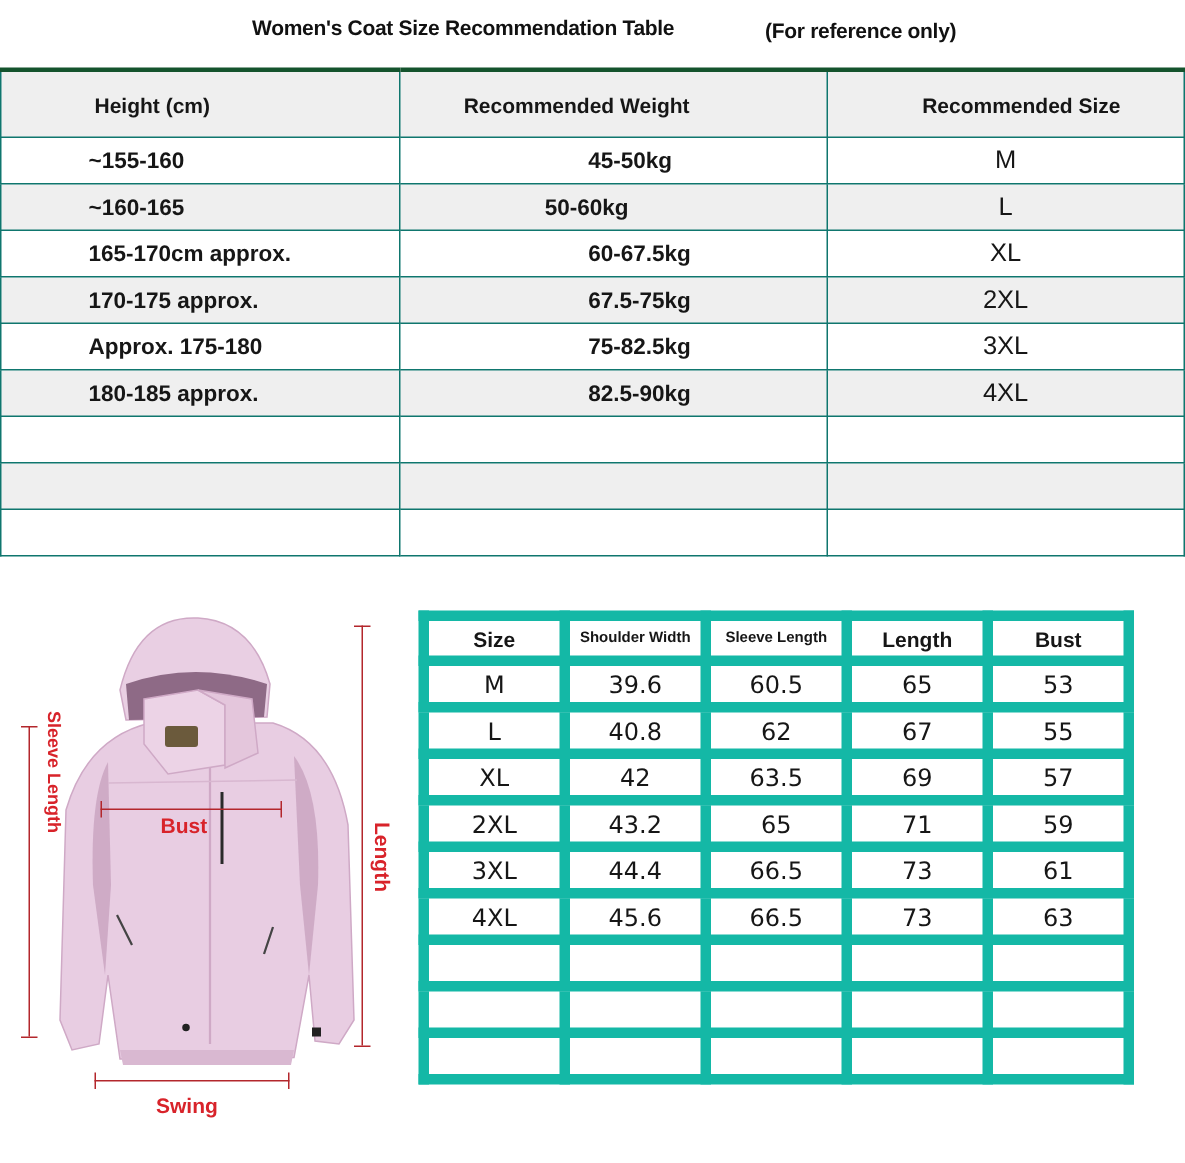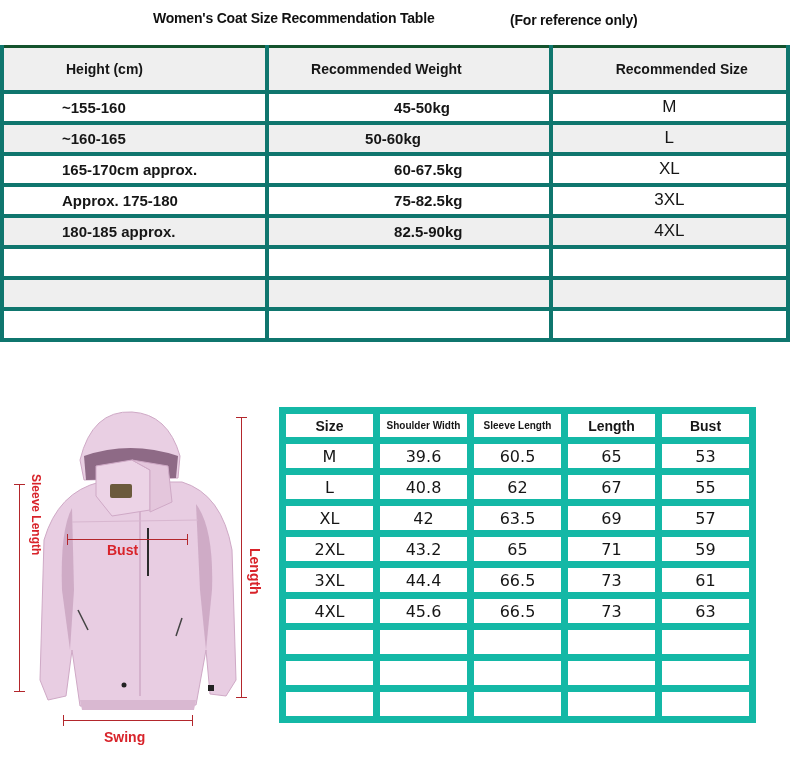--- a/index.html
+++ b/index.html
@@ -1,26 +1,26 @@
 <!DOCTYPE html>
 <html><head>
   <meta charset="utf-8">
   <style>
     * { margin: 0; padding: 0; box-sizing: border-box; }
     html, body { width: 790px; height: 775px; background: #ffffff; overflow: hidden; }
     body { position: relative; font-family: "Liberation Sans", "DejaVu Sans", sans-serif; color: #1a1a1a; }
 
     
     .title-line { position: absolute; top: 10px; left: 0; width: 790px; height: 20px; }
-    .title-main { position: absolute; left: 153px; top: 0; font-size: 14px; font-weight: bold; color: #111; letter-spacing: -0.2px; }
+    .title-main { position: absolute; left: 168px; top: 0; font-size: 14px; font-weight: bold; color: #111; letter-spacing: -0.2px; }
     .title-note { position: absolute; left: 474px; top: 2px; font-size: 14px; font-weight: bold; color: #111; letter-spacing: -0.2px; margin-left: 36px; }
 
     
     .rec-table { position: absolute; left: 0; top: 45px; width: 790px; border-collapse: collapse; table-layout: fixed; }
-    .rec-table td, .rec-table th { border: 4px solid #0f766e; height: 31px; font-size: 15px; font-weight: bold; color: #161616; }
+    .rec-table td, .rec-table th { border: 1px solid #0f766e; height: 31px; font-size: 15px; font-weight: bold; color: #161616; }
     .rec-table tr.head th { height: 45px; background: #efefef; font-size: 14px; font-weight: bold; border-top: 3px solid #14532d; }
     .rec-table tr.alt td { background: #efefef; }
     .rec-table .c1 { width: 258px; text-align: left; padding-left: 58px; }
     .rec-table .c2 { width: 276px; text-align: left; padding-left: 125px; }
     .rec-table .c3 { width: 231px; text-align: center; font-weight: normal; font-size: 17px; }
     .rec-table tr.head .c1 { padding-left: 62px; }
     .rec-table tr.head .c2 { padding-left: 42px; }
     .rec-table tr.head .c3 { text-align: left; padding-left: 63px; font-weight: bold; font-size: 14px; }
     .rec-table tr.blank td { height: 31px; }
 
@@ -68,20 +68,25 @@
   </tr>
   <tr class="alt">
     <td class="c1">~160-165</td>
     <td class="c2" style="padding-left:96px">50-60kg</td>
     <td class="c3">L</td>
   </tr>
   <tr>
     <td class="c1">165-170cm approx.</td>
     <td class="c2">60-67.5kg</td>
     <td class="c3">XL</td>
+  </tr>
+  <tr class="alt">
+    <td class="c1">170-175 approx.</td>
+    <td class="c2">67.5-75kg</td>
+    <td class="c3">2XL</td>
   </tr>
   <tr>
     <td class="c1">Approx. 175-180</td>
     <td class="c2">75-82.5kg</td>
     <td class="c3">3XL</td>
   </tr>
   <tr class="alt">
     <td class="c1">180-185 approx.</td>
     <td class="c2">82.5-90kg</td>
     <td class="c3">4XL</td>

